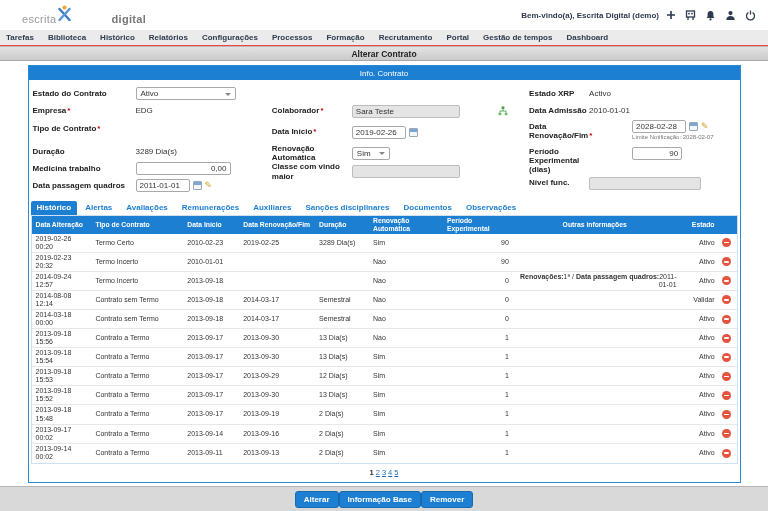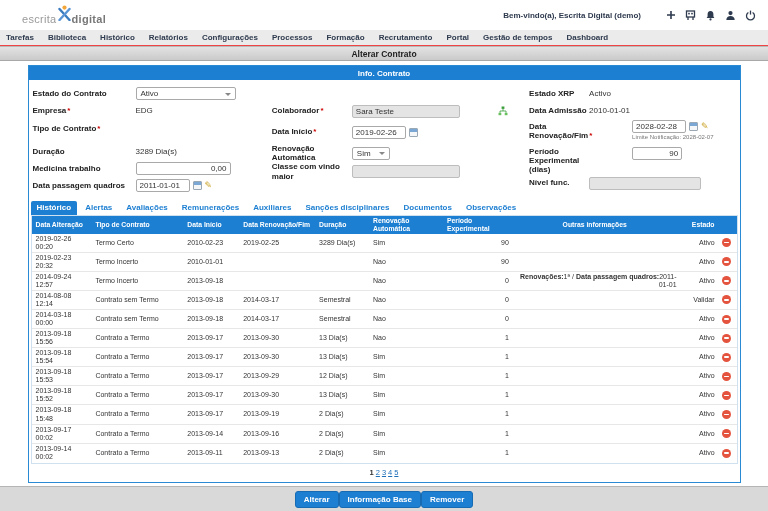--- a/index.html
+++ b/index.html
@@ -4,43 +4,43 @@
 <style>
   * { margin:0; padding:0; box-sizing:border-box; }
   html,body { width:768px; height:511px; overflow:hidden; background:#fff;
     font-family:"Liberation Sans", sans-serif; color:#333; }
   body { display:flex; flex-direction:column; }
 
   
   .top-header { height:30px; background:#fff; display:flex; align-items:center; padding:0 12px 0 22px; }
   .logo { display:flex; align-items:flex-end; gap:1px; }
   .logo .l1 { font-size:11px; color:#9a9a9a; letter-spacing:.3px; }
-  .logo .l2 { font-size:11px; color:#777; font-weight:bold; letter-spacing:.3px; }
+  .logo .l2 { font-size:11px; color:#777; font-weight:bold; letter-spacing:.3px;margin-left:40px; }
   .logo svg { margin:0 -1px; }
   .spacer { flex:1; }
-  .welcome { font-size:8px; font-weight:bold; color:#2e3a4e; margin-right:24px; }
+  .welcome { font-size:8px; font-weight:bold; color:#2e3a4e; margin-right:6px; }
   .header-icons { display:flex; gap:9px; align-items:center; }
   .hicon { width:11px; height:11px; display:inline-flex; align-items:center; justify-content:center; cursor:pointer; }
   .hicon svg { display:block; }
 
   
   .menu-bar { height:16px; background:#ebebeb; border-bottom:1px solid #ef4444;
     display:flex; align-items:center; gap:14px; padding:0 10px 0 6px; }
   .menu-item { font-size:8px; font-weight:bold; color:#2e3a4e; cursor:pointer; white-space:nowrap; }
 
   
   .title-bar { height:15px; background:linear-gradient(#e3e3e3,#cacaca);
     border-top:1px solid #b9b9b9; border-bottom:1px solid #a8a8a8;
     display:flex; align-items:center; justify-content:center;
     font-size:8.5px; font-weight:bold; color:#222; }
 
   
   .content { flex:1; display:flex; justify-content:center; align-items:flex-start; background:#fff; }
   .panel { width:713px; margin-top:4px; border:1px solid #2a8ad4; background:#fff; }
-  .panel-header { height:14px; background:#1d7fd1; color:#fff; font-size:8px; font-weight:bold;
+  .panel-header { height:14px; background:#1d7fd1; color:#fff; font-size:8px; font-weight:normal;
     display:flex; align-items:center; justify-content:center; }
 
   .form { display:flex; padding:5px 4px 4px 4px; }
   .fcol { display:flex; flex-direction:column; }
   .fcol1 { width:240px; }
   .fcol2 { width:252px; }
   .fcol3 { width:213px; }
   .frow { display:flex; align-items:center; min-height:17px; }
   .frow.tall { align-items:flex-start;gap:43px; }
   .flabel { font-size:8px; font-weight:bold; color:#222; line-height:1.15; }

